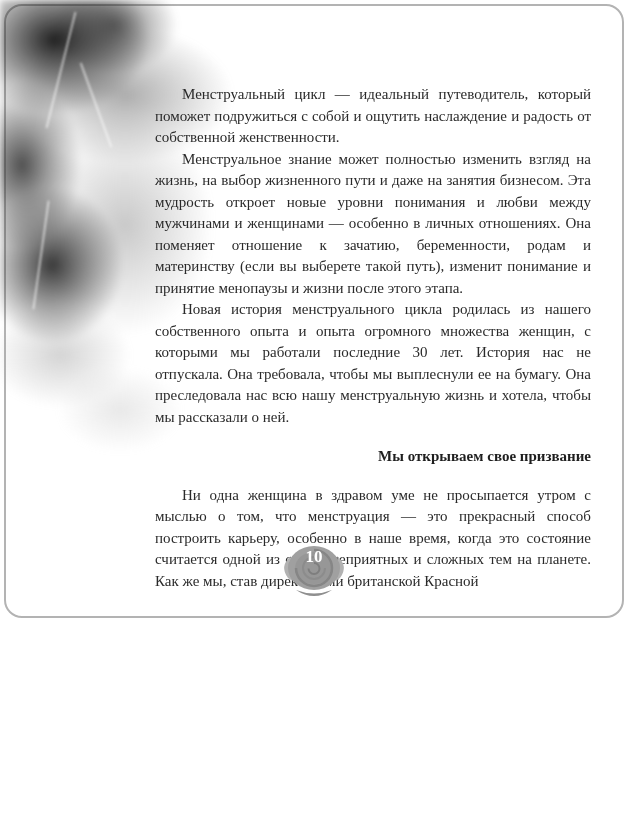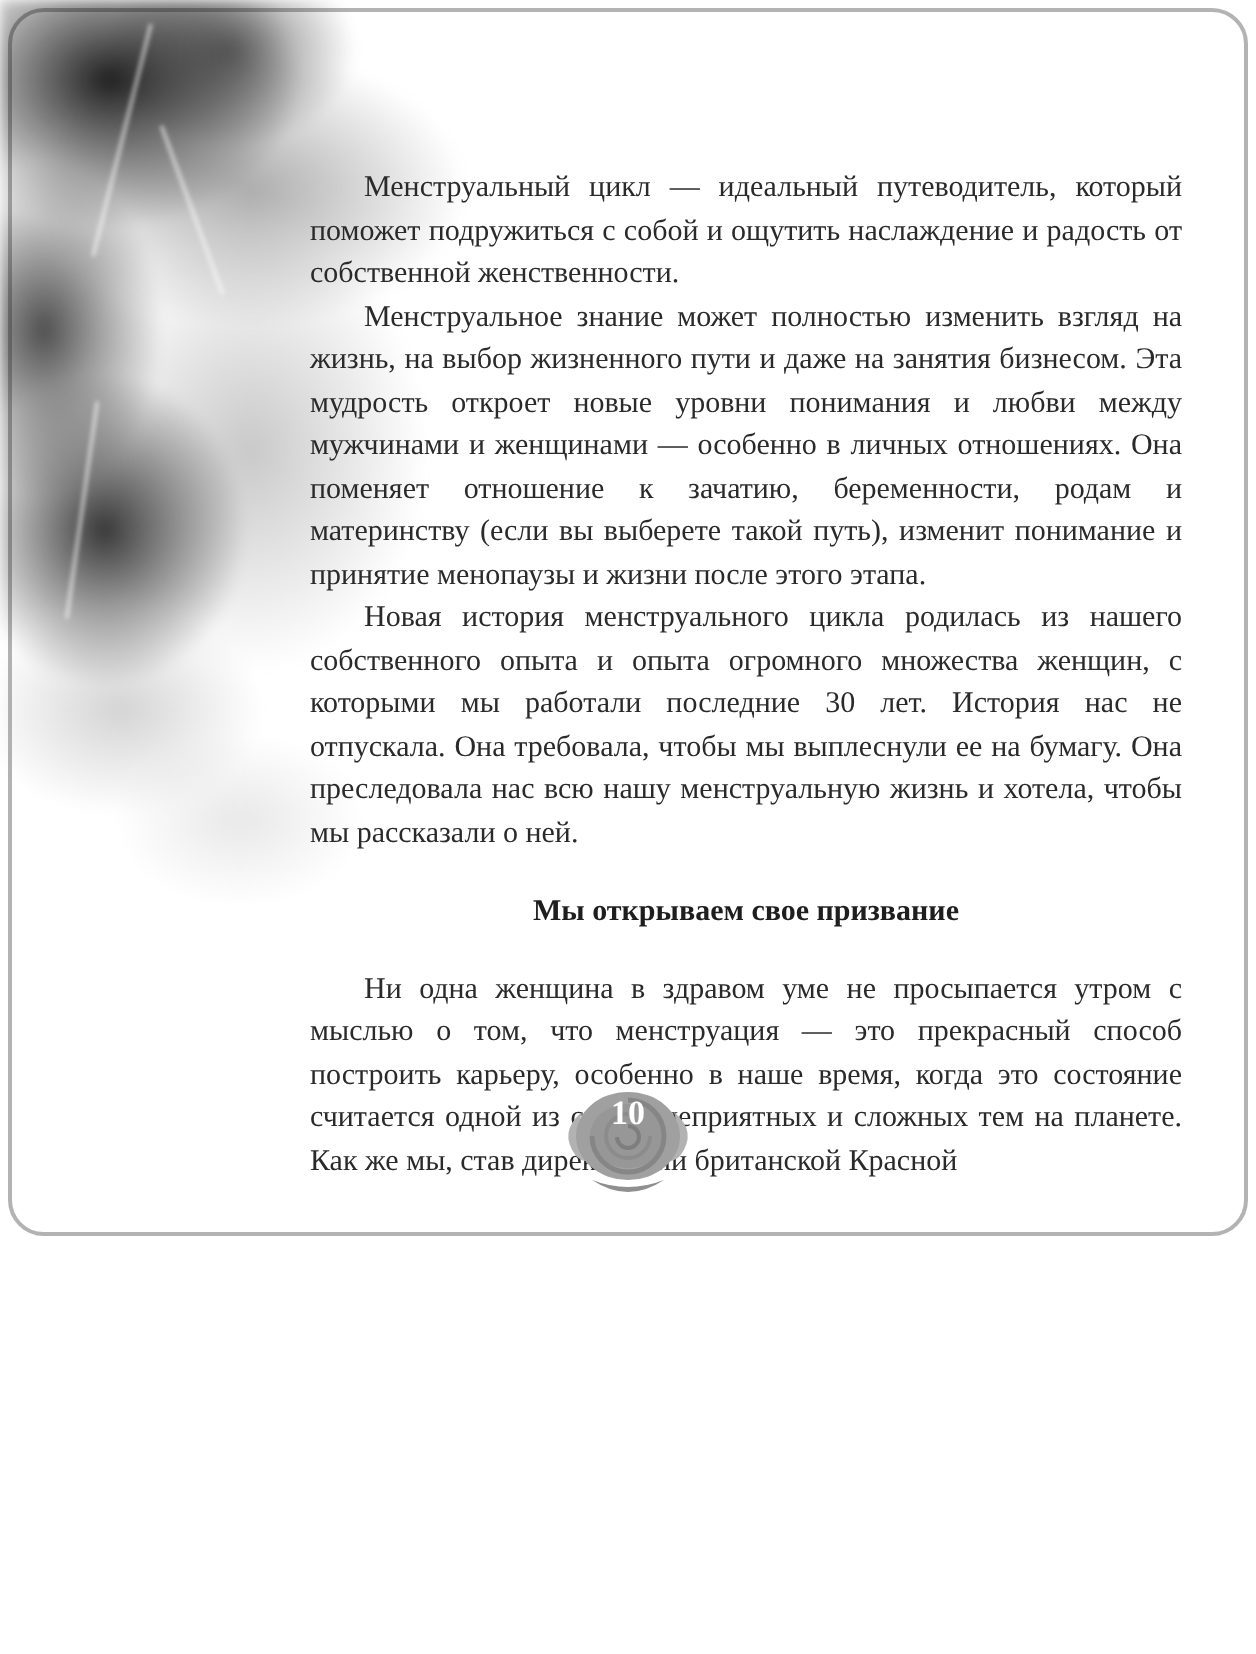--- a/index.html
+++ b/index.html
@@ -66,21 +66,21 @@
   }
   .text-block p {
     margin: 0;
     text-indent: 27px;
   }
   .section-heading {
     margin: 18px 0 17px 0;
     font-size: 15px;
     line-height: 21.5px;
     font-weight: bold;
-    text-align: center;
+    text-align: right;
     color: #1e1e1e;
   }
   .footer {
     position: absolute;
     left: 0;
     right: 0;
     bottom: 22px;
     display: flex;
     justify-content: center;
     z-index: 4;

